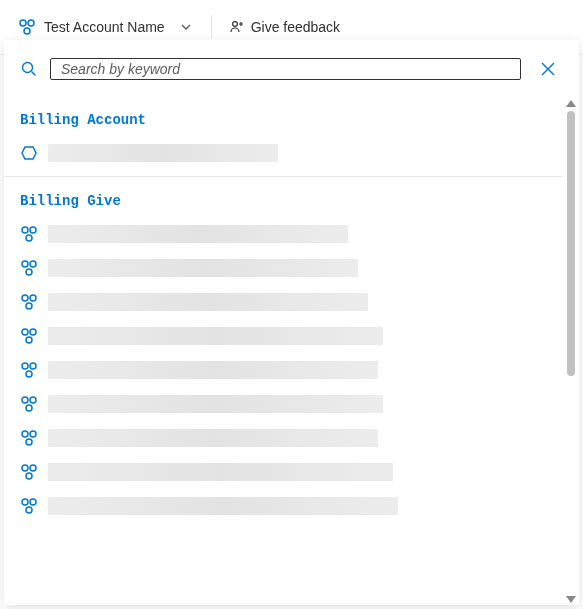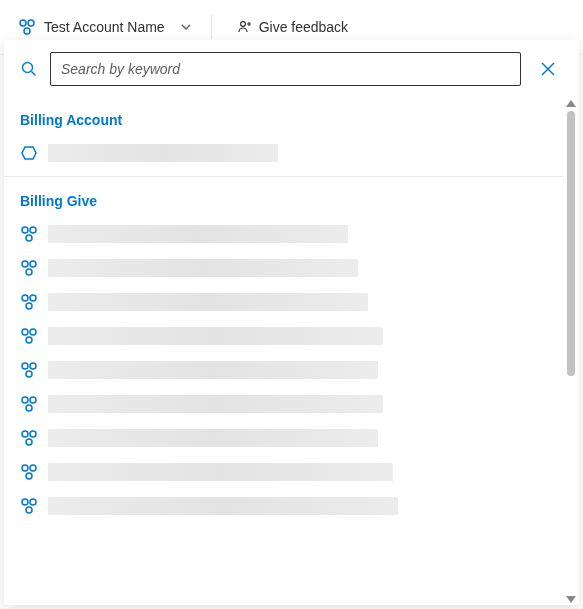--- a/index.html
+++ b/index.html
@@ -42,21 +42,21 @@
       justify-content: center;
       width: 14px;
       height: 14px;
       margin-left: 6px;
     }
     .feedback-btn {
       display: flex;
       align-items: center;
       gap: 6px;
       cursor: pointer;
-      padding: 4px 25px;
+      padding: 4px 17px;
       border-left: 1px solid #e5e5e5;
       margin-left: 4px;
     }
     .dropdown-panel {
       position: absolute;
       top: 40px;
       left: 4px;
       right: 4px;
       bottom: 4px;
       background: #ffffff;
@@ -72,21 +72,21 @@
       gap: 10px;
     }
     .search-icon-wrap {
       width: 22px;
       display: flex;
       justify-content: center;
       flex-shrink: 0;
     }
     .search-field {
       flex: 1;
-      height: 34px;
+      height: 22px;
       border: 1px solid #323130;
       border-radius: 2px;
       padding: 8px 10px;
       display: flex;
       align-items: center;
     }
     .search-field input {
       border: none;
       outline: none;
       width: 100%;
@@ -107,20 +107,21 @@
       align-items: center;
       justify-content: center;
       cursor: pointer;
       flex-shrink: 0;
     }
     .results-container {
       position: relative;
       flex: 1;
       display: flex;
       overflow: hidden;
+      font-family: Liberation Mono, monospace;
     }
     .results-scroll {
       flex: 1;
       overflow-y: auto;
       padding: 4px 0 12px 0;
       scrollbar-width: none;
     }
     .results-scroll::-webkit-scrollbar {
       display: none;
     }

